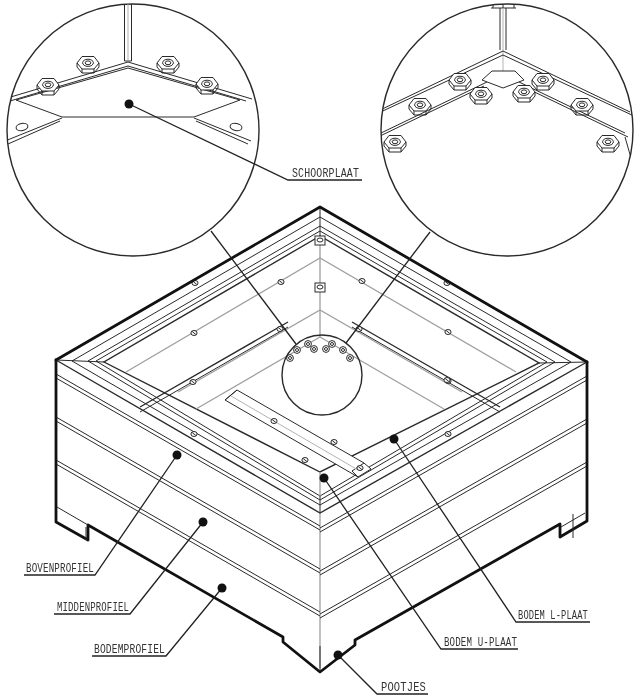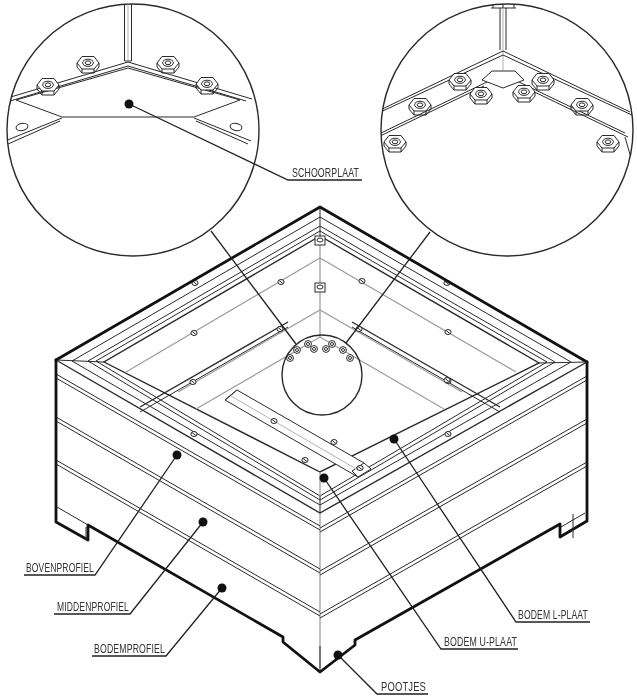--- a/index.html
+++ b/index.html
@@ -1,17 +1,17 @@
 <!DOCTYPE html>
 <html><head>
 <meta charset="utf-8">
 <style>
   html,body{margin:0;padding:0;background:#ffffff;}
   .stage{position:relative;width:637px;height:699px;background:#fff;overflow:hidden;
-         font-family:Liberation Sans, sans-serif;}
+         font-family:Liberation Mono, monospace;}
   svg{display:block}
   .thin  {stroke:#2a2a2a;stroke-width:1;fill:none;}
   .med   {stroke:#2a2a2a;stroke-width:1.4;fill:none;}
   .thick {stroke:#111;stroke-width:2.8;fill:none;stroke-linejoin:round;stroke-linecap:round;}
   .gray  {stroke:#9f9f9f;stroke-width:1.3;fill:none;}
   .grayln{stroke:#b3b3b3;stroke-width:1;fill:none;}
   .whitefill{fill:#fff;}
   .leader{stroke:#222;stroke-width:1.3;fill:none;}
   .lbl{font-size:13px;fill:#333;letter-spacing:.2px;}
   .dot{fill:#111;stroke:none;}

